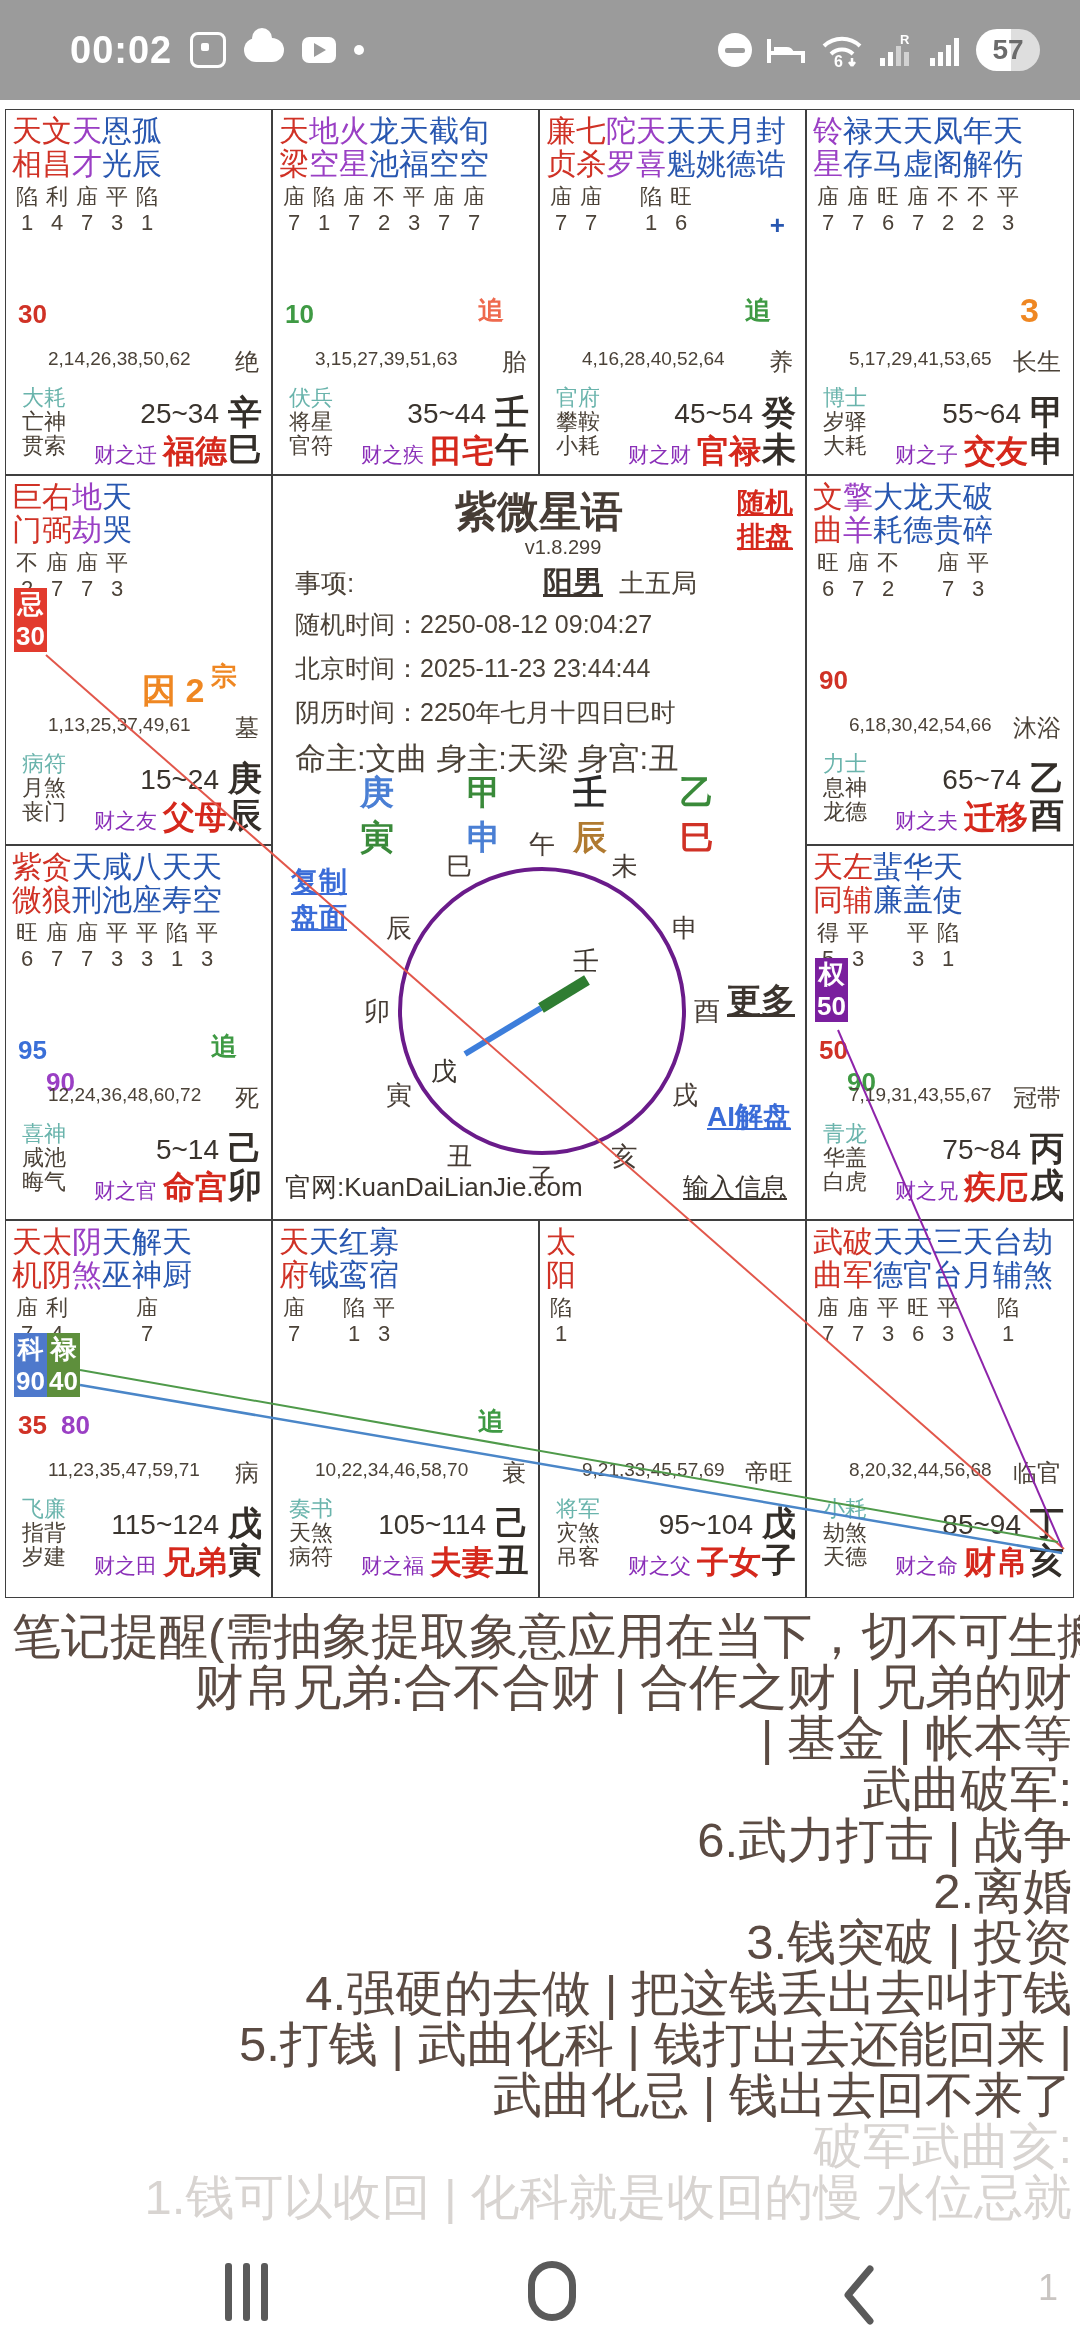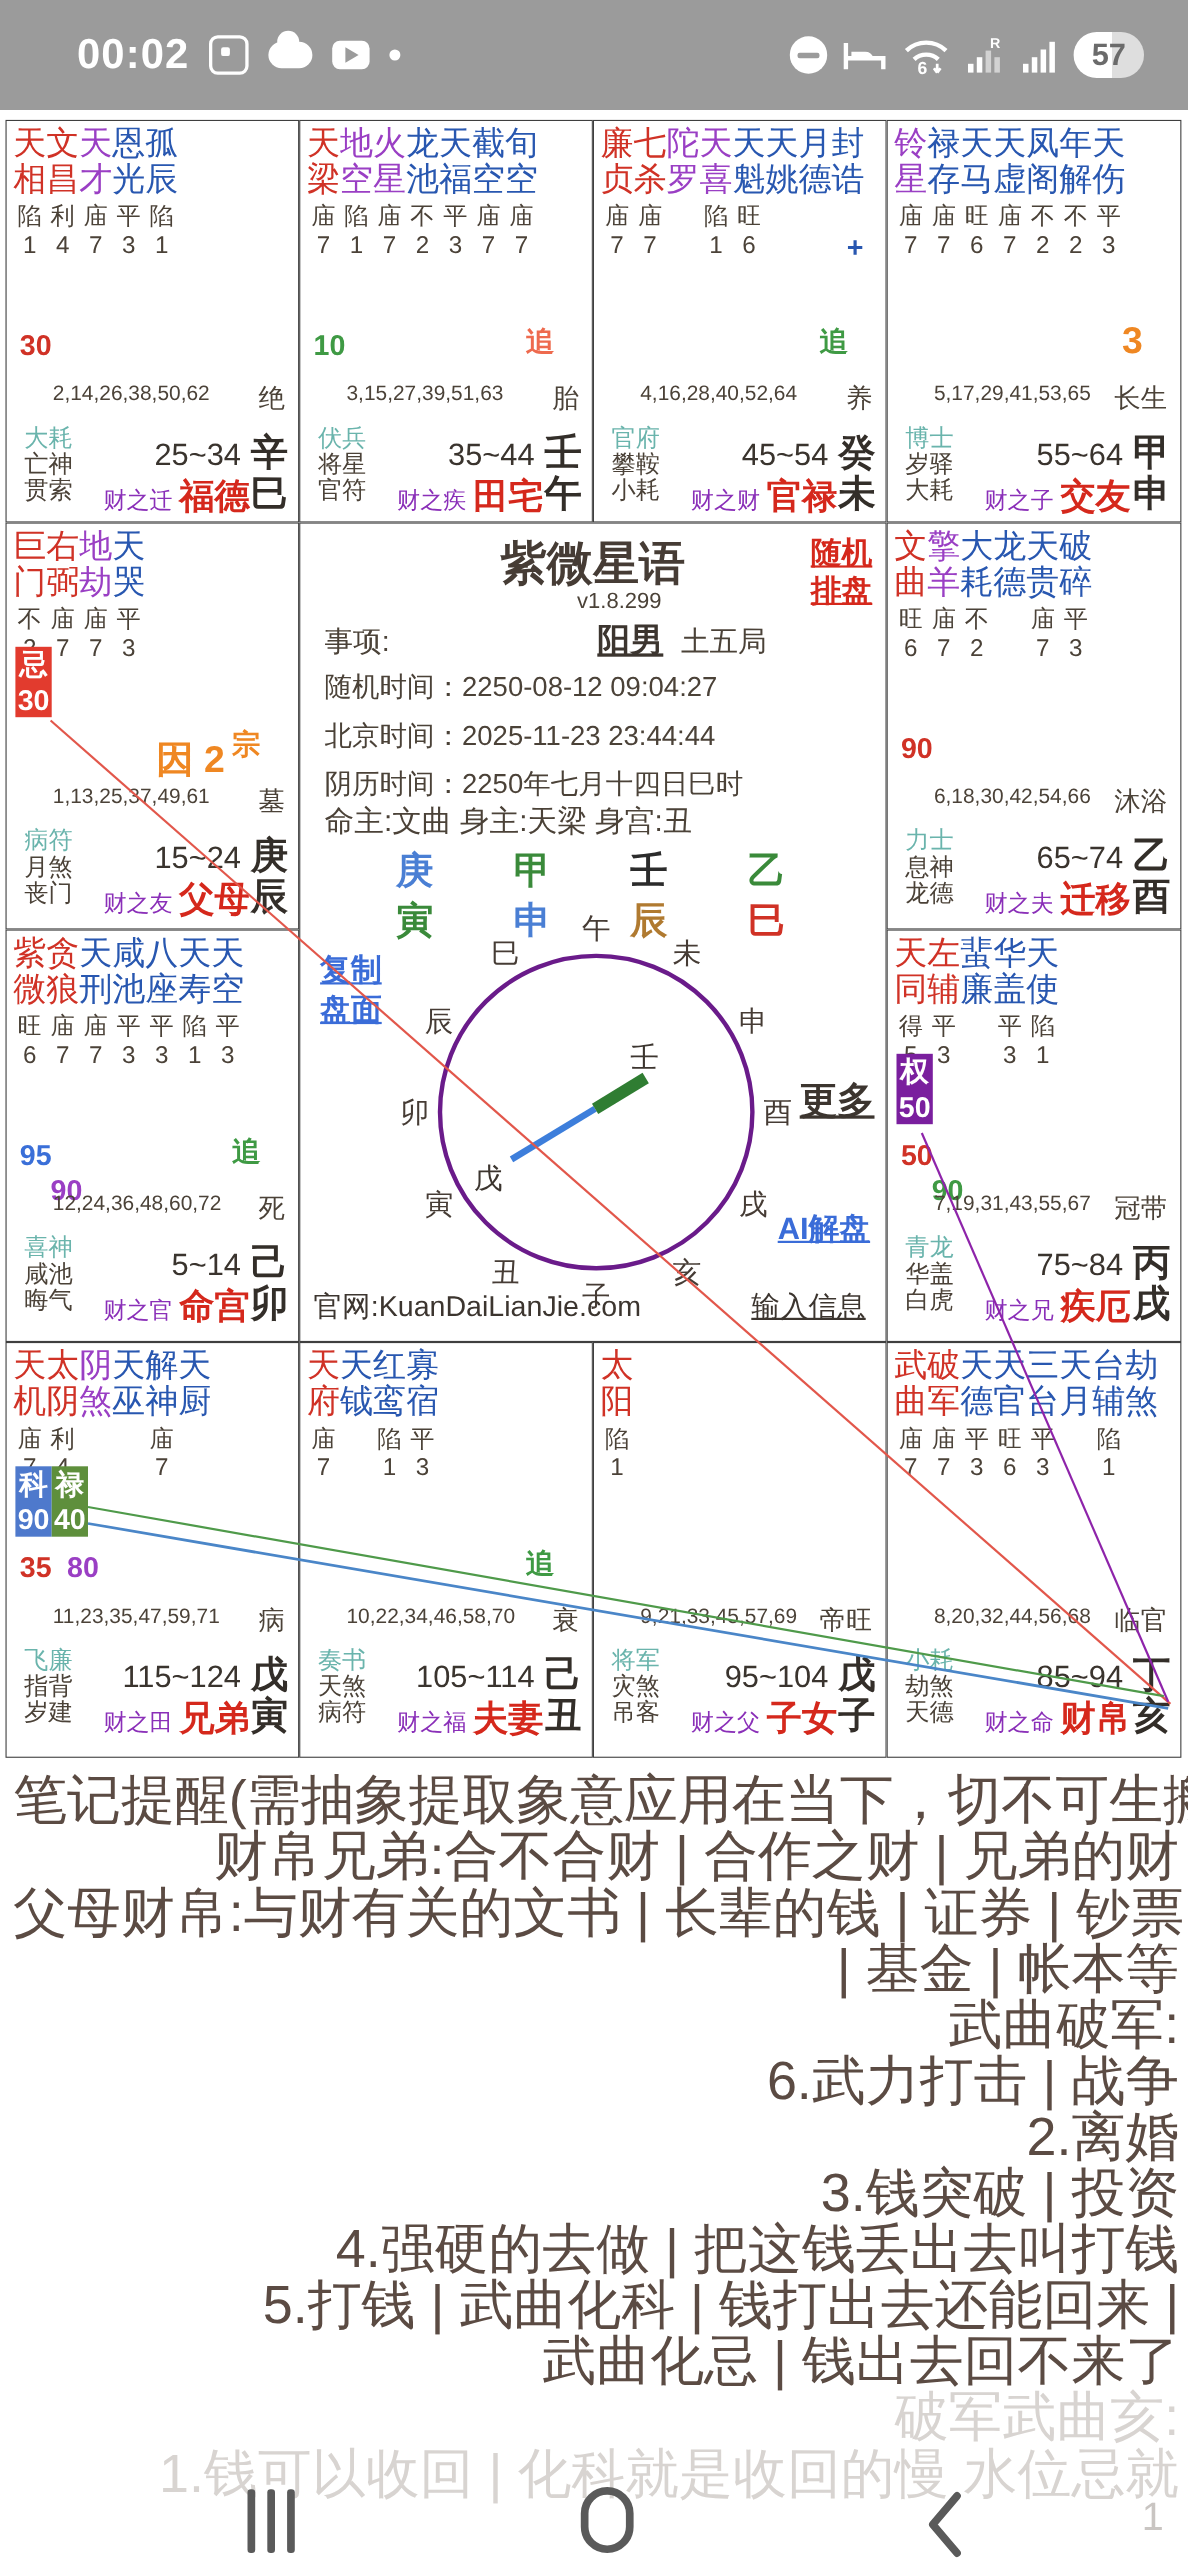--- a/index.html
+++ b/index.html
@@ -59,21 +59,21 @@
   
   .c-title{position:absolute;top:8px;left:0;right:0;text-align:center;font-size:42px;font-weight:700;color:#463c35;}
   .c-ver{position:absolute;top:60px;left:0;right:0;text-align:center;font-size:20px;color:#4b4238;margin-left:48px;}
   .c-random{position:absolute;top:10px;right:10px;width:60px;font-size:28px;line-height:34px;color:#d5281c;
             font-weight:700;text-align:center;text-decoration:underline;cursor:pointer;}
   .c-item{position:absolute;top:90px;left:22px;font-size:26px;}
   .c-gender{position:absolute;top:86px;left:270px;font-size:30px;font-weight:700;color:#3c352f;text-decoration:underline;cursor:pointer;}
   .c-bureau{position:absolute;top:90px;left:346px;font-size:26px;}
   .c-row{position:absolute;left:22px;font-size:25px;white-space:nowrap;color:#4b4238;}
   .c-r0{top:132px}.c-r1{top:176px}.c-r2{top:220px}
-  .c-masters{position:absolute;top:252px;left:22px;font-size:27px;}
+  .c-masters{position:absolute;top:262px;left:22px;font-size:31px;}
   .pillar{position:absolute;top:294px;width:36px;text-align:center;font-size:34px;font-weight:700;line-height:45px;}
   .c-copy{position:absolute;top:388px;left:18px;font-size:28px;line-height:36px;color:#3a6cd8;font-weight:700;
           text-decoration:underline;cursor:pointer;}
   .dial-circle{position:absolute;left:125px;top:391px;width:288px;height:288px;border:4px solid #6a1b8a;border-radius:50%;box-sizing:border-box;}
   .dial-branch{position:absolute;width:32px;text-align:center;font-size:26px;color:#463c35;}
   .needle-svg{position:absolute;left:0;top:0;width:534px;height:746px;pointer-events:none;}
   .c-more{position:absolute;top:502px;right:10px;font-size:34px;font-weight:700;color:#3c352f;text-decoration:underline;cursor:pointer;}
   .c-ai{position:absolute;top:622px;right:14px;font-size:28px;font-weight:700;color:#3a6cd8;text-decoration:underline;cursor:pointer;}
   .c-site{position:absolute;top:694px;left:12px;font-size:26px;color:#3c352f;white-space:nowrap;}
   .c-input{position:absolute;top:694px;right:18px;font-size:26px;color:#3c352f;text-decoration:underline;cursor:pointer;text-align:right;}
@@ -710,21 +710,20 @@
   <svg class="lines-overlay" viewBox="0 0 1080 2340">
     <line x1="46" y1="655" x2="1064" y2="1549" stroke="#e2574b" stroke-width="2"></line>
     <line x1="838" y1="1030" x2="1062" y2="1547" stroke="#8e24aa" stroke-width="2"></line>
     <line x1="80" y1="1370" x2="1058" y2="1542" stroke="#4f9a4a" stroke-width="2"></line>
     <line x1="80" y1="1385" x2="1062" y2="1553" stroke="#4a86c8" stroke-width="2.5"></line>
   </svg>
 
   <div class="notes">
       <div class="note-line">笔记提醒(需抽象提取象意应用在当下，切不可生搬硬套)：</div>
       <div class="note-line">财帛兄弟:合不合财 | 合作之财 | 兄弟的财</div>
-      <div class="note-line">父母财帛:与财有关的文书 | 长辈的钱 | 证券 | 钞票</div>
       <div class="note-line">| 基金 | 帐本等</div>
       <div class="note-line">武曲破军:</div>
       <div class="note-line">　6.武力打击 | 战争</div>
       <div class="note-line">　2.离婚</div>
       <div class="note-line">　3.钱突破 | 投资</div>
       <div class="note-line">　4.强硬的去做 | 把这钱丢出去叫打钱</div>
       <div class="note-line">　5.打钱 | 武曲化科 | 钱打出去还能回来 |</div>
       <div class="note-line">武曲化忌 | 钱出去回不来了</div>
       <div class="note-line faded">破军武曲亥:</div>
       <div class="note-line faded">　1.钱可以收回 | 化科就是收回的慢 水位忌就</div>

